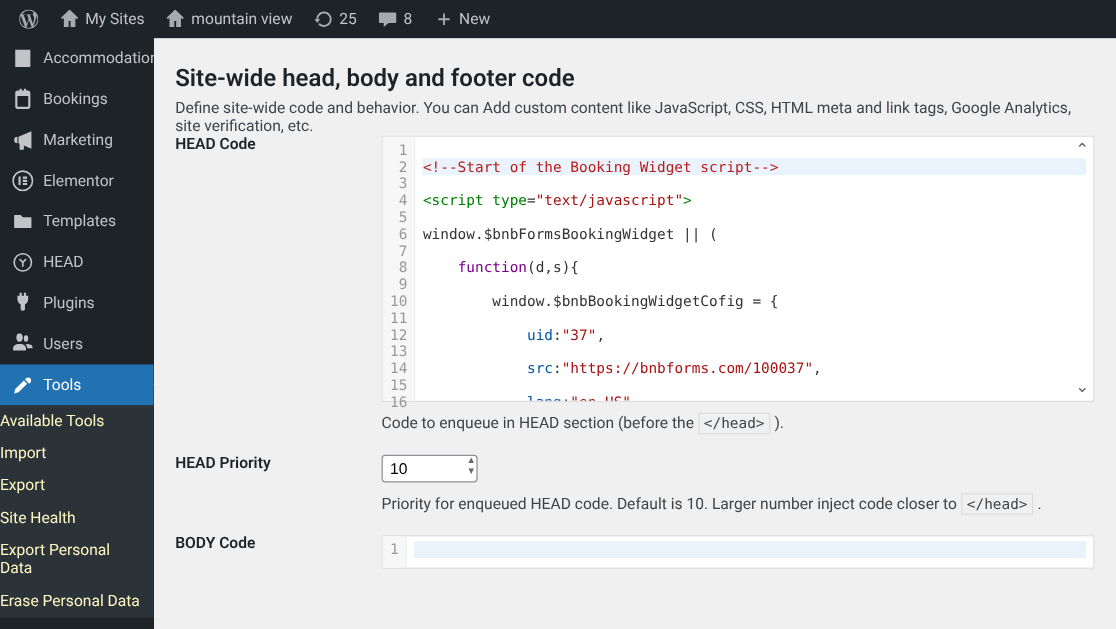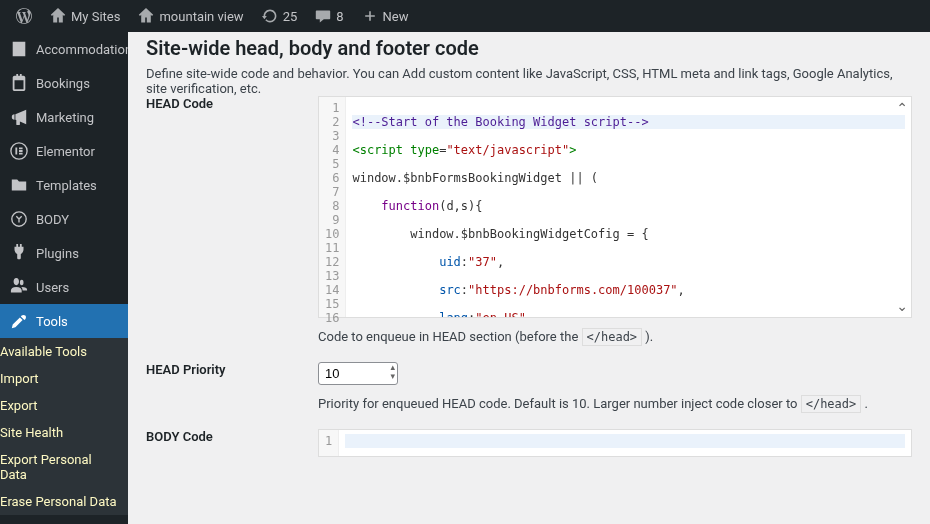--- a/index.html
+++ b/index.html
@@ -8,41 +8,41 @@
 .adminbar .item { display: flex; align-items: center; gap: 5px; padding: 0 8px; height: 100%; cursor: pointer; }
 .adminbar svg { width: 16px; height: 16px; fill: #a7aaad; }
 .layout { display: flex; height: calc(100% - 32px); }
 .sidebar { background: #1d2327; width: 128px; flex-shrink: 0; overflow-y: auto; }
 .menu-item { display: flex; align-items: center; gap: 8px; padding: 8px 10px; color: #c3c4c7; cursor: pointer; font-size: 13px; }
 .menu-item.current { background: #2271b1; color: #fff; position: relative; }
 .menu-item.current::after { content: ''; position: absolute; right: -8px; top: 50%; transform: translateY(-50%); border: 8px solid transparent; border-right-color: #f0f0f1; }
 .menu-item svg { width: 18px; height: 18px; fill: currentColor; flex-shrink: 0; }
 .submenu { background: #2c3338; }
 .submenu .sub-item { padding: 6px 10px 6px 0; color: #fef9c3; cursor: pointer; font-size: 13px; }
-.content { flex: 1; padding: 4px 18px; overflow-y: auto; background: #f0f0f1; }
+.content { flex: 1; padding: 21px 18px; overflow-y: auto; background: #f0f0f1; }
 h1.title { font-size: 20px; font-weight: 600; color: #1d2327; margin-bottom: 6px; }
 .desc { font-size: 13px; color: #3c434a; }
 .form-row { display: flex; margin-bottom: 18px; }
 .form-row .label { width: 172px; font-size: 13px; font-weight: 600; color: #1d2327; }
 .form-row .field { flex: 1; }
 .code-editor { border: 1px solid #ddd; background: #fff; display: flex; height: 222px; position: relative; }
 .gutter { background: #f7f7f7; color: #999; text-align: right; padding: 4px 6px; font-family: Consolas, Monaco, monospace; font-size: 12px; line-height: 14px; user-select: none; border-right: 1px solid #eee; }
 .gutter div { height: 14px; }
 .code { flex: 1; padding: 4px 6px; font-family: Consolas, Monaco, monospace; font-size: 12px; line-height: 14px; white-space: pre; overflow: hidden; }
 .code .ln { height: 14px; }
 .code .ln.active { background: #eaf2fb; }
 .scroll-arrow { position: absolute; right: 2px; width: 14px; height: 14px; color: #666; font-size: 14px; line-height: 14px; text-align: center; cursor: pointer; }
 .scroll-arrow.up { top: 4px; }
 .scroll-arrow.down { bottom: 4px; }
 .help { font-size: 13px; color: #3c434a; margin-top: 11px; }
 .help code { background: #f0f0f1; border: 1px solid #ddd; padding: 1px 4px; font-family: Consolas, monospace; font-size: 12px; }
 .num-input { width: 80px; padding: 3px 6px; border: 1px solid #8c8f94; border-radius: 3px; font-size: 13px; }
 .num-wrap { position: relative; display: inline-block; }
 .num-wrap .spin { position: absolute; right: 3px; top: 1px; font-size: 9px; color: #666; line-height: 9px; }
-.cm-comment { color: #4c1d95; }
+.cm-comment { color: #b91c1c; }
 .cm-tag { color: #008000; }
 .cm-attr { color: #008000; }
 .cm-string { color: #aa1111; }
 .cm-keyword { color: #770088; }
 .cm-prop { color: #0055aa; }
 .cm-punc { color: #333; }
 .cm-var { color: #333; }
 </style>
 </head>
 <body>
@@ -116,21 +116,21 @@
         <svg viewBox="0 0 20 20">
           <path d="M2 4h6l2 2h8v10H2z"></path>
         </svg>
         <span>Templates</span>
       </div>
     <div class="menu-item">
         <svg viewBox="0 0 20 20">
           <circle cx="10" cy="10" r="8" fill="none" stroke="currentColor" stroke-width="1.5"></circle>
           <path d="M7 7l3 3 3-3M10 10v4" stroke="currentColor" stroke-width="1.5" fill="none"></path>
         </svg>
-        <span>BODY</span>
+        <span>HEAD</span>
       </div>
     <div class="menu-item">
         <svg viewBox="0 0 20 20">
           <path d="M13 3V0h-2v3H9V0H7v3H5v3c0 2 1 4 3 5v4c0 1 0 2 2 2s2-1 2-2v-4c2-1 3-3 3-5V3z"></path>
         </svg>
         <span>Plugins</span>
       </div>
     <div class="menu-item">
         <svg viewBox="0 0 20 20">
           <path d="M7 8c2 0 3-2 3-4s-1-4-3-4-3 2-3 4 1 4 3 4zm6 0c1.5 0 2-1 2-3s-.5-3-2-3-2 1-2 3 .5 3 2 3zm-6 2c-4 0-6 2-6 4v2h12v-2c0-2-2-4-6-4zm7 0c-.5 0-1 0-1.5.1C13.5 11 14 12.3 14 14h5v-1c0-2-2-3-6-3z"></path>

